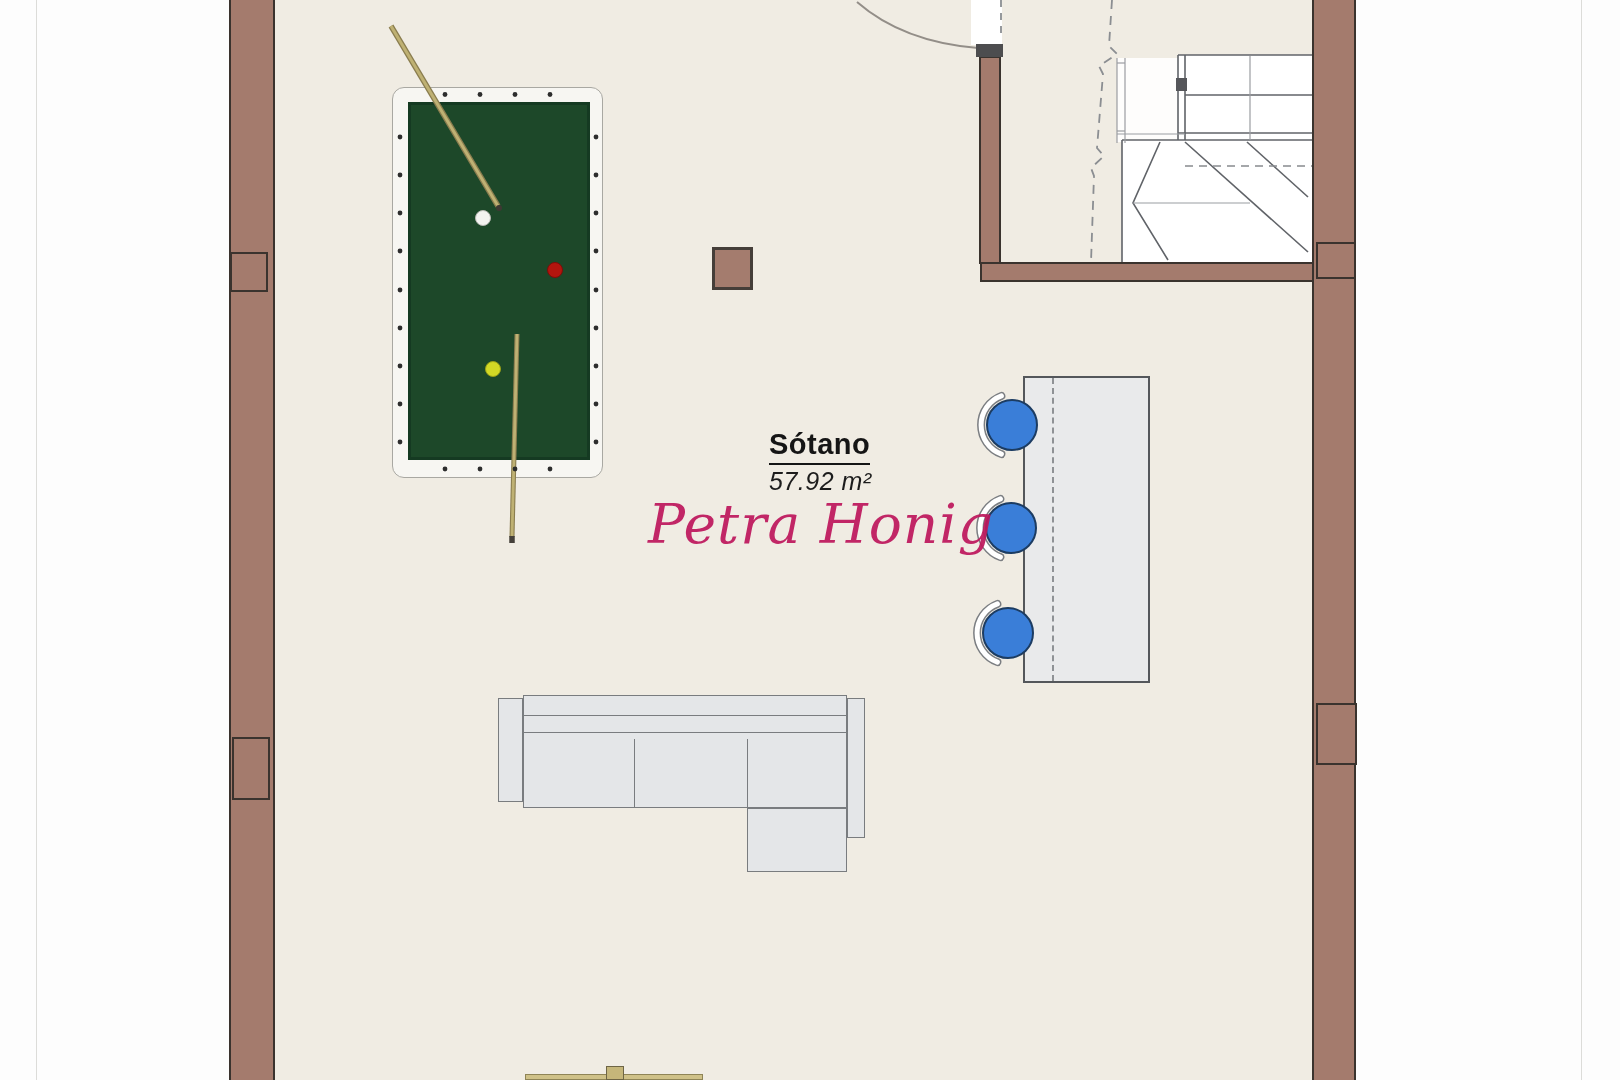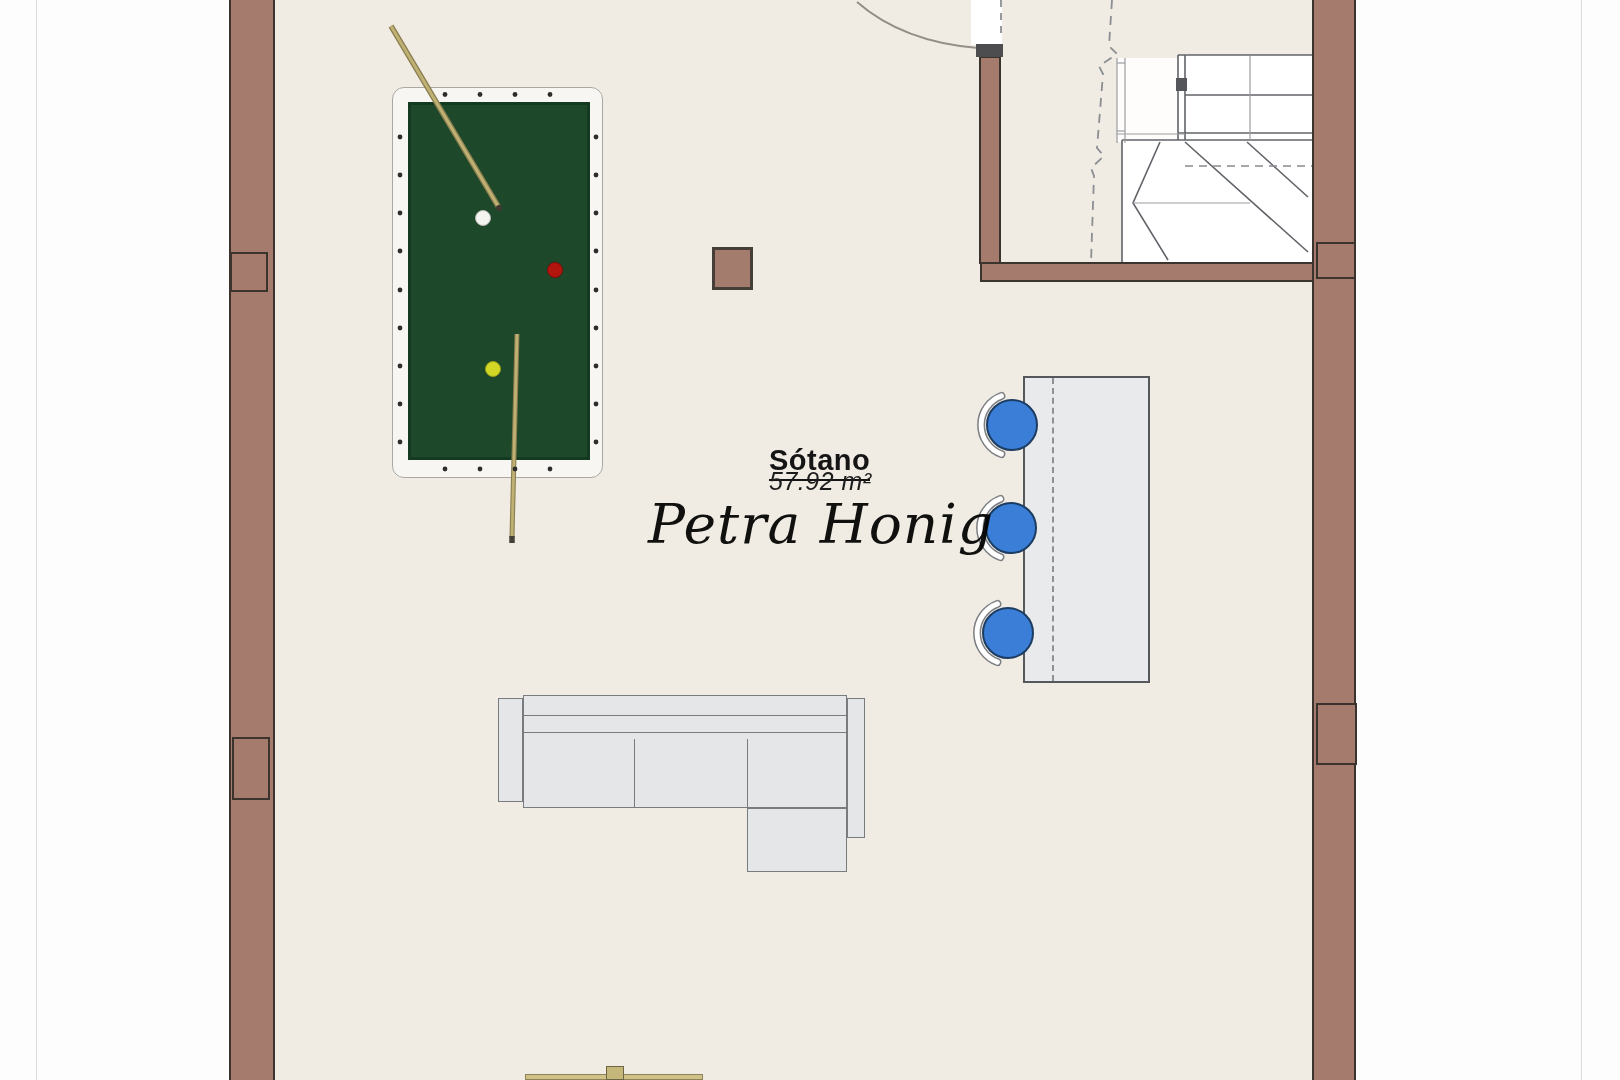--- a/index.html
+++ b/index.html
@@ -32,25 +32,25 @@
   .stool{width:52px;height:52px;border-radius:50%;background:var(--c-stool,#3a7ed8);border:2px solid #1c3c62;}
   
   .sofa{background:var(--c-sofa,#e4e6e8);border:1.5px solid #797c7f;}
   .sofa-line-h{height:0;border-top:1.5px solid #797c7f;}
   .sofa-line-v{width:0;border-left:1.5px solid #797c7f;}
   
   #bottom-table-band{left:525px;top:1074px;width:178px;height:6px;background:#cfc188;border:1px solid #8f8456;}
   #bottom-table-knob{left:606px;top:1066px;width:18px;height:14px;background:#c5b67a;border:1.5px solid #6e6545;}
   
   #room-label{left:769px;top:428px;font-size:29px;font-weight:bold;color:#151515;
-              border-bottom:2.5px solid #151515;padding-bottom:2px;letter-spacing:.5px;margin-top:16px;}
+              border-bottom:2.5px solid #151515;padding-bottom:2px;letter-spacing:.5px;}
   #room-area{left:769px;top:467px;font-size:25px;font-style:italic;color:#1c1c1c;letter-spacing:.5px;}
   
   #watermark{left:648px;top:492px;font-family:"DejaVu Serif",serif;font-style:italic;
-             font-size:55px;color:#000000;opacity:.93;letter-spacing:1px;white-space:nowrap;}
+             font-size:55px;color:#be185d;opacity:.93;letter-spacing:1px;white-space:nowrap;}
   svg{position:absolute;left:0;top:0;}
 </style>
 </head>
 <body>
 
 <div id="canvas">
 
   <div class="abs page-line" style="left:36px"></div>
   <div class="abs page-line" style="left:1581px"></div>
 

